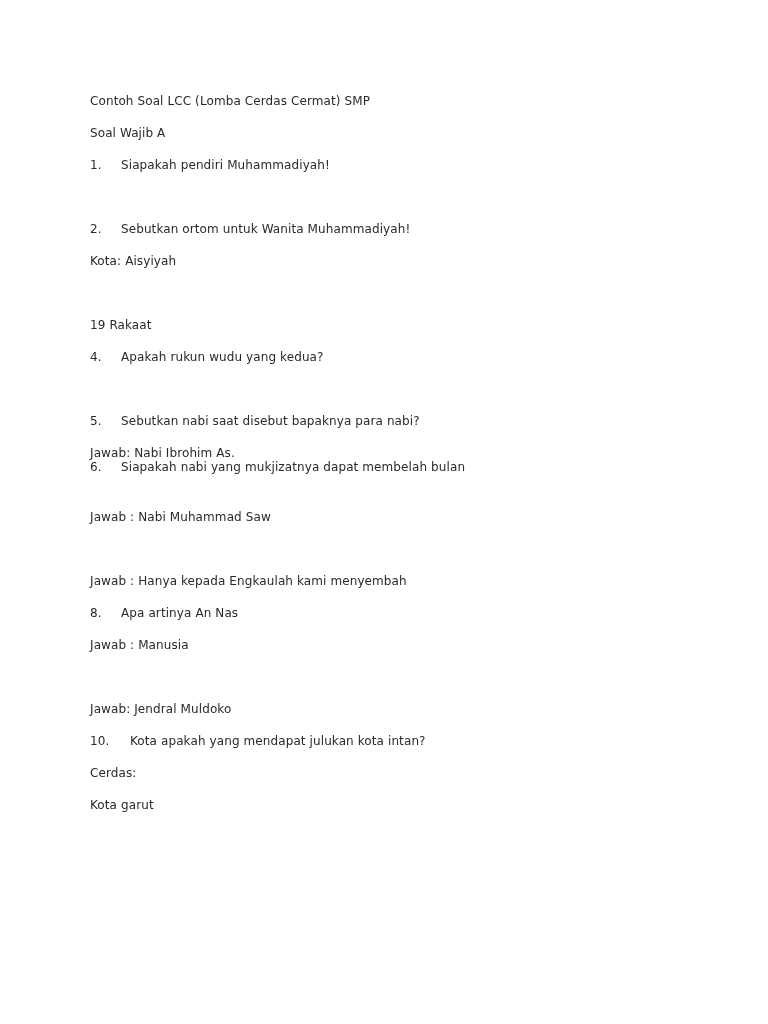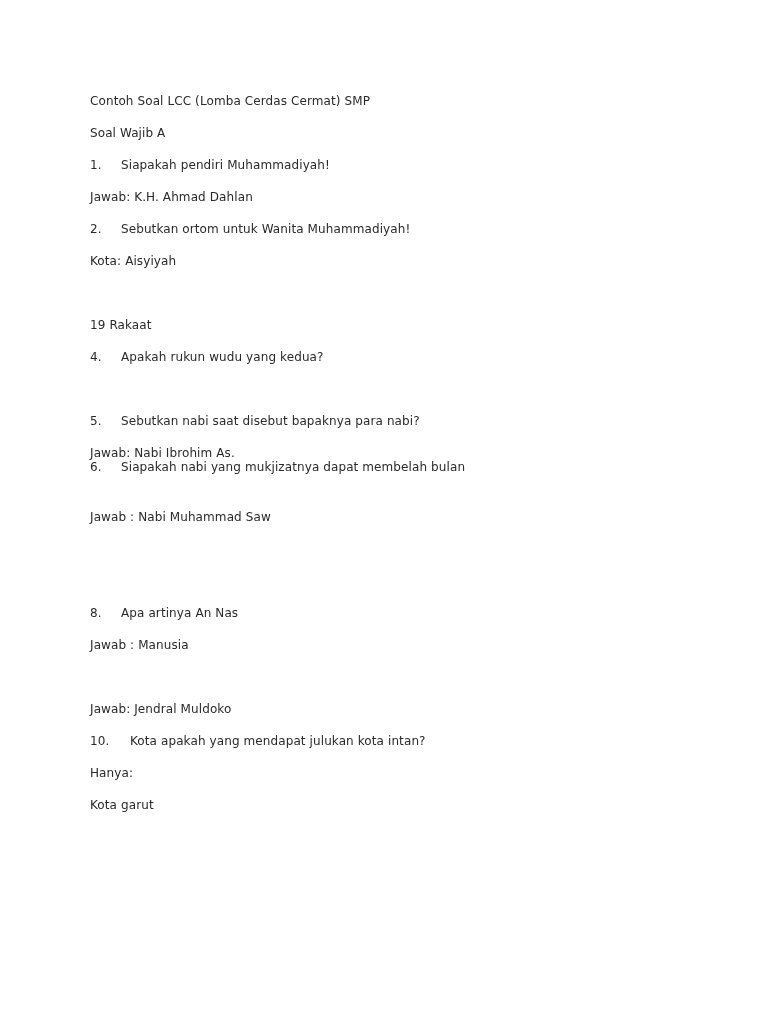--- a/index.html
+++ b/index.html
@@ -42,21 +42,20 @@
 <body>
 
 <div class="page">
 
   <div class="line" style="top:92px">Contoh Soal LCC (Lomba Cerdas Cermat) SMP</div>
   <div class="line" style="top:124px">Soal Wajib A</div>
 
   <div class="line" style="top:156px">
     <span class="num">1.</span><span>Siapakah pendiri Muhammadiyah!</span>
   </div>
-  <div class="line" style="top:188px">Jawab: K.H. Ahmad Dahlan</div>
 
   <div class="line" style="top:220px">
     <span class="num">2.</span><span>Sebutkan ortom untuk Wanita Muhammadiyah!</span>
   </div>
   <div class="line" style="top:252px">Kota: Aisyiyah</div>
 
   <div class="line" style="top:316px">19 Rakaat</div>
 
   <div class="line" style="top:348px">
     <span class="num">4.</span><span>Apakah rukun wudu yang kedua?</span>
@@ -65,27 +64,28 @@
   <div class="line" style="top:412px">
     <span class="num">5.</span><span>Sebutkan nabi saat disebut bapaknya para nabi?</span>
   </div>
   <div class="line" style="top:444px">Jawab: Nabi Ibrohim As.</div>
 
   <div class="line" style="top:458px">
     <span class="num">6.</span><span>Siapakah nabi yang mukjizatnya dapat membelah bulan</span>
   </div>
   <div class="line" style="top:508px">Jawab : Nabi Muhammad Saw</div>
 
+  <div class="line" style="top:572px">Jawab : Hanya kepada Engkaulah kami menyembah</div>
 
   <div class="line" style="top:604px">
     <span class="num">8.</span><span>Apa artinya An Nas</span>
   </div>
   <div class="line" style="top:636px">Jawab : Manusia</div>
 
   <div class="line" style="top:700px">Jawab: Jendral Muldoko</div>
 
   <div class="line" style="top:732px">
     <span class="num ten">10.</span><span>Kota apakah yang mendapat julukan kota intan?</span>
   </div>
-  <div class="line" style="top:764px">Hanya:</div>
+  <div class="line" style="top:764px">Cerdas:</div>
   <div class="line" style="top:796px">Kota garut</div>
 
 </div>
 
 </body></html>

